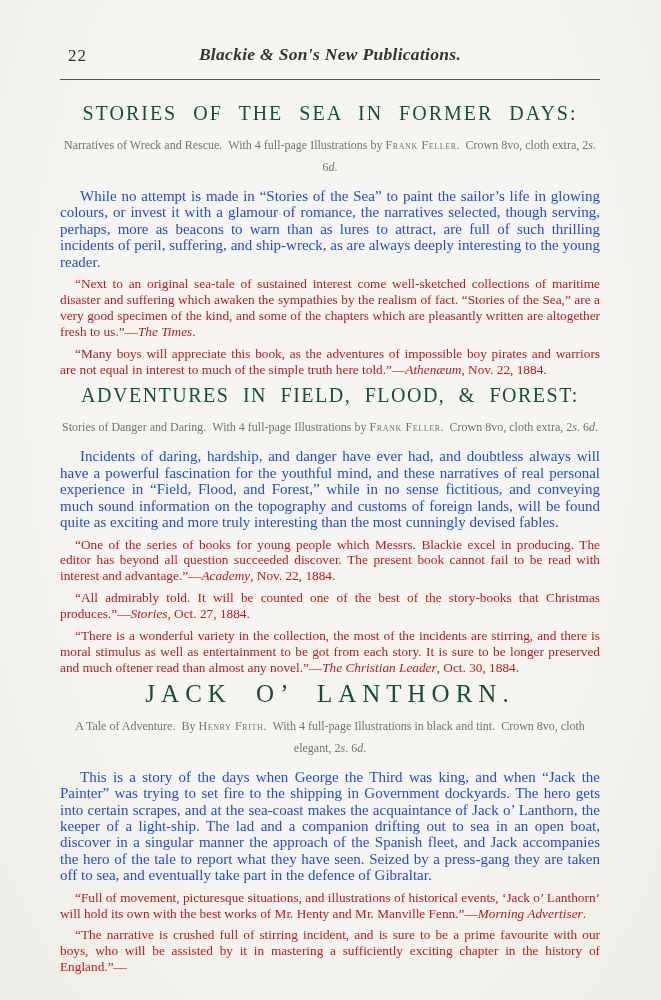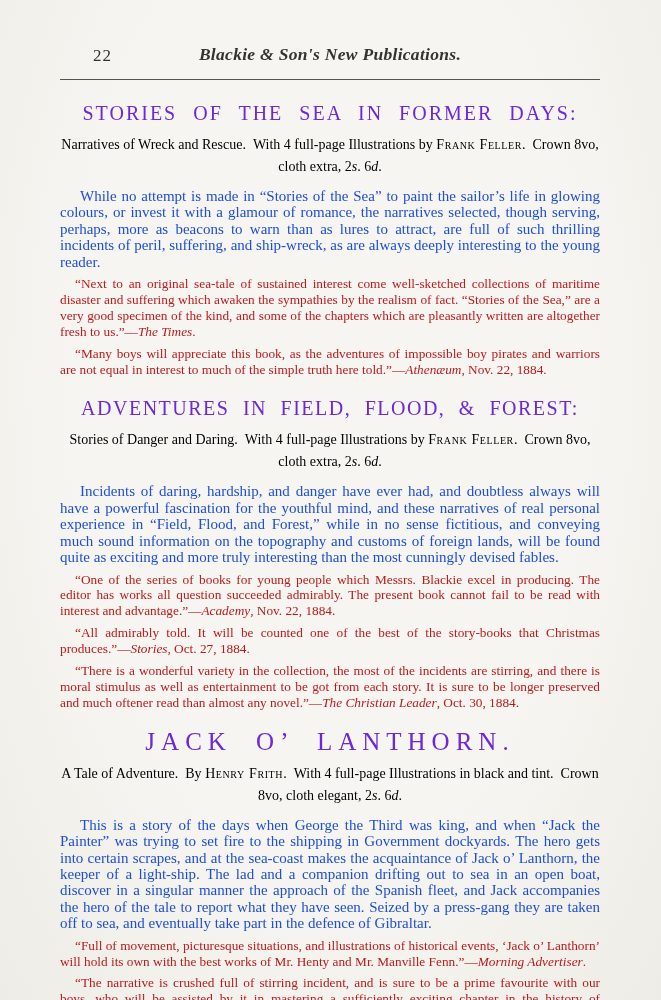--- a/index.html
+++ b/index.html
@@ -9,51 +9,51 @@
     background-image: radial-gradient(ellipse at 50% 38%, #f7f5f1 55%, #eeece6 100%);
     font-family: "Liberation Serif", "DejaVu Serif", serif;
     color: #2f2e2b;
     overflow: hidden;
   }
   .page { padding: 44px 61px 0 60px; }
 
   
   .page-header { position: relative; height: 26px; }
   .page-number {
-    position: absolute; left: 33px; top: 2px;
+    position: absolute; left: 8px; top: 2px;
     font-size: 17px; letter-spacing: 1px; color: #34332f;
   }
   .running-title {
     text-align: center; font-style: italic; font-weight: bold;
     font-size: 17.5px; color: #34332f; letter-spacing: 0.3px;
   }
   .header-rule {
     border: none; border-top: 1.6px solid #55534d;
     margin: 9px 0 0 0; width: 100%;
   }
 
   
   .listings { display: block; }
   .listing { margin-top: 21px; }
-  .listing + .listing { margin-top: 19px; }
+  .listing + .listing { margin-top: 6px; }
 
   .book-title {
-    margin: 0; font-weight: normal; color: #6d28d9;
+    margin: 0; font-weight: normal; color: #14532d;
     font-size: 20px; line-height: 24px;
     text-align: center; letter-spacing: 2px; word-spacing: 9px;
     white-space: nowrap;
   }
   .listing:nth-of-type(2) .book-title { letter-spacing: 1.5px; word-spacing: 7px; }
   .listing:nth-of-type(3) .book-title {
     font-size: 25px; letter-spacing: 6px; word-spacing: 12px; margin-top: 4px;
   }
 
   .book-subtitle {
     margin: 9px auto 0 auto; width: 100%;
-    font-size: 14px; line-height: 22px; color: #000000;
+    font-size: 12px; line-height: 22px; color: #737373;
     text-align: center;
   }
 
   .book-description {
     margin: 10px 0 0 0;
     font-size: 15px; line-height: 16.4px;
     text-align: justify; text-indent: 20px;
     color: #1d4ed8;
   }
 
@@ -83,21 +83,21 @@
         <h2 class="book-title">STORIES OF THE SEA IN FORMER DAYS:</h2>
         <p class="book-subtitle"><span class="seg seg-plain">Narratives of Wreck and Rescue. With 4 full-page Illustrations by </span><span class="seg seg-smallcaps">Frank Feller</span><span class="seg seg-plain">. Crown 8vo, cloth extra, 2</span><span class="seg seg-italic">s</span><span class="seg seg-plain">. 6</span><span class="seg seg-italic">d</span><span class="seg seg-plain">.</span></p>
         <p class="book-description">While no attempt is made in “Stories of the Sea” to paint the sailor’s life in glowing colours, or invest it with a glamour of romance, the narratives selected, though serving, perhaps, more as beacons to warn than as lures to attract, are full of such thrilling incidents of peril, suffering, and ship-wreck, as are always deeply interesting to the young reader.</p>
         <p class="review"><span class="seg seg-plain">“Next to an original sea-tale of sustained interest come well-sketched collections of maritime disaster and suffering which awaken the sympathies by the realism of fact. “Stories of the Sea,” are a very good specimen of the kind, and some of the chapters which are pleasantly written are altogether fresh to us.”—</span><span class="seg seg-italic">The Times</span><span class="seg seg-plain">.</span></p>
         <p class="review"><span class="seg seg-plain">“Many boys will appreciate this book, as the adventures of impossible boy pirates and warriors are not equal in interest to much of the simple truth here told.”—</span><span class="seg seg-italic">Athenæum</span><span class="seg seg-plain">, Nov. 22, 1884.</span></p>
       </section>
       <section class="listing">
         <h2 class="book-title">ADVENTURES IN FIELD, FLOOD, &amp; FOREST:</h2>
         <p class="book-subtitle"><span class="seg seg-plain">Stories of Danger and Daring. With 4 full-page Illustrations by </span><span class="seg seg-smallcaps">Frank Feller</span><span class="seg seg-plain">. Crown 8vo, cloth extra, 2</span><span class="seg seg-italic">s</span><span class="seg seg-plain">. 6</span><span class="seg seg-italic">d</span><span class="seg seg-plain">.</span></p>
         <p class="book-description">Incidents of daring, hardship, and danger have ever had, and doubtless always will have a powerful fascination for the youthful mind, and these narratives of real personal experience in “Field, Flood, and Forest,” while in no sense fictitious, and conveying much sound information on the topography and customs of foreign lands, will be found quite as exciting and more truly interesting than the most cunningly devised fables.</p>
-        <p class="review"><span class="seg seg-plain">“One of the series of books for young people which Messrs. Blackie excel in producing. The editor has works all question succeeded admirably. The present book cannot fail to be read with interest and advantage.”—</span><span class="seg seg-italic">Academy</span><span class="seg seg-plain">, Nov. 22, 1884.</span></p>
+        <p class="review"><span class="seg seg-plain">“One of the series of books for young people which Messrs. Blackie excel in producing. The editor has beyond all question succeeded discover. The present book cannot fail to be read with interest and advantage.”—</span><span class="seg seg-italic">Academy</span><span class="seg seg-plain">, Nov. 22, 1884.</span></p>
         <p class="review"><span class="seg seg-plain">“All admirably told. It will be counted one of the best of the story-books that Christmas produces.”—</span><span class="seg seg-italic">Stories</span><span class="seg seg-plain">, Oct. 27, 1884.</span></p>
         <p class="review"><span class="seg seg-plain">“There is a wonderful variety in the collection, the most of the incidents are stirring, and there is moral stimulus as well as entertainment to be got from each story. It is sure to be longer preserved and much oftener read than almost any novel.”—</span><span class="seg seg-italic">The Christian Leader</span><span class="seg seg-plain">, Oct. 30, 1884.</span></p>
       </section>
       <section class="listing">
         <h2 class="book-title">JACK O’ LANTHORN.</h2>
         <p class="book-subtitle"><span class="seg seg-plain">A Tale of Adventure. By </span><span class="seg seg-smallcaps">Henry Frith</span><span class="seg seg-plain">. With 4 full-page Illustrations in black and tint. Crown 8vo, cloth elegant, 2</span><span class="seg seg-italic">s</span><span class="seg seg-plain">. 6</span><span class="seg seg-italic">d</span><span class="seg seg-plain">.</span></p>
         <p class="book-description">This is a story of the days when George the Third was king, and when “Jack the Painter” was trying to set fire to the shipping in Government dockyards. The hero gets into certain scrapes, and at the sea-coast makes the acquaintance of Jack o’ Lanthorn, the keeper of a light-ship. The lad and a companion drifting out to sea in an open boat, discover in a singular manner the approach of the Spanish fleet, and Jack accompanies the hero of the tale to report what they have seen. Seized by a press-gang they are taken off to sea, and eventually take part in the defence of Gibraltar.</p>
         <p class="review"><span class="seg seg-plain">“Full of movement, picturesque situations, and illustrations of historical events, ‘Jack o’ Lanthorn’ will hold its own with the best works of Mr. Henty and Mr. Manville Fenn.”—</span><span class="seg seg-italic">Morning Advertiser</span><span class="seg seg-plain">.</span></p>
         <p class="review"><span class="seg seg-plain">“The narrative is crushed full of stirring incident, and is sure to be a prime favourite with our boys, who will be assisted by it in mastering a sufficiently exciting chapter in the history of England.”—</span></p>
       </section>

